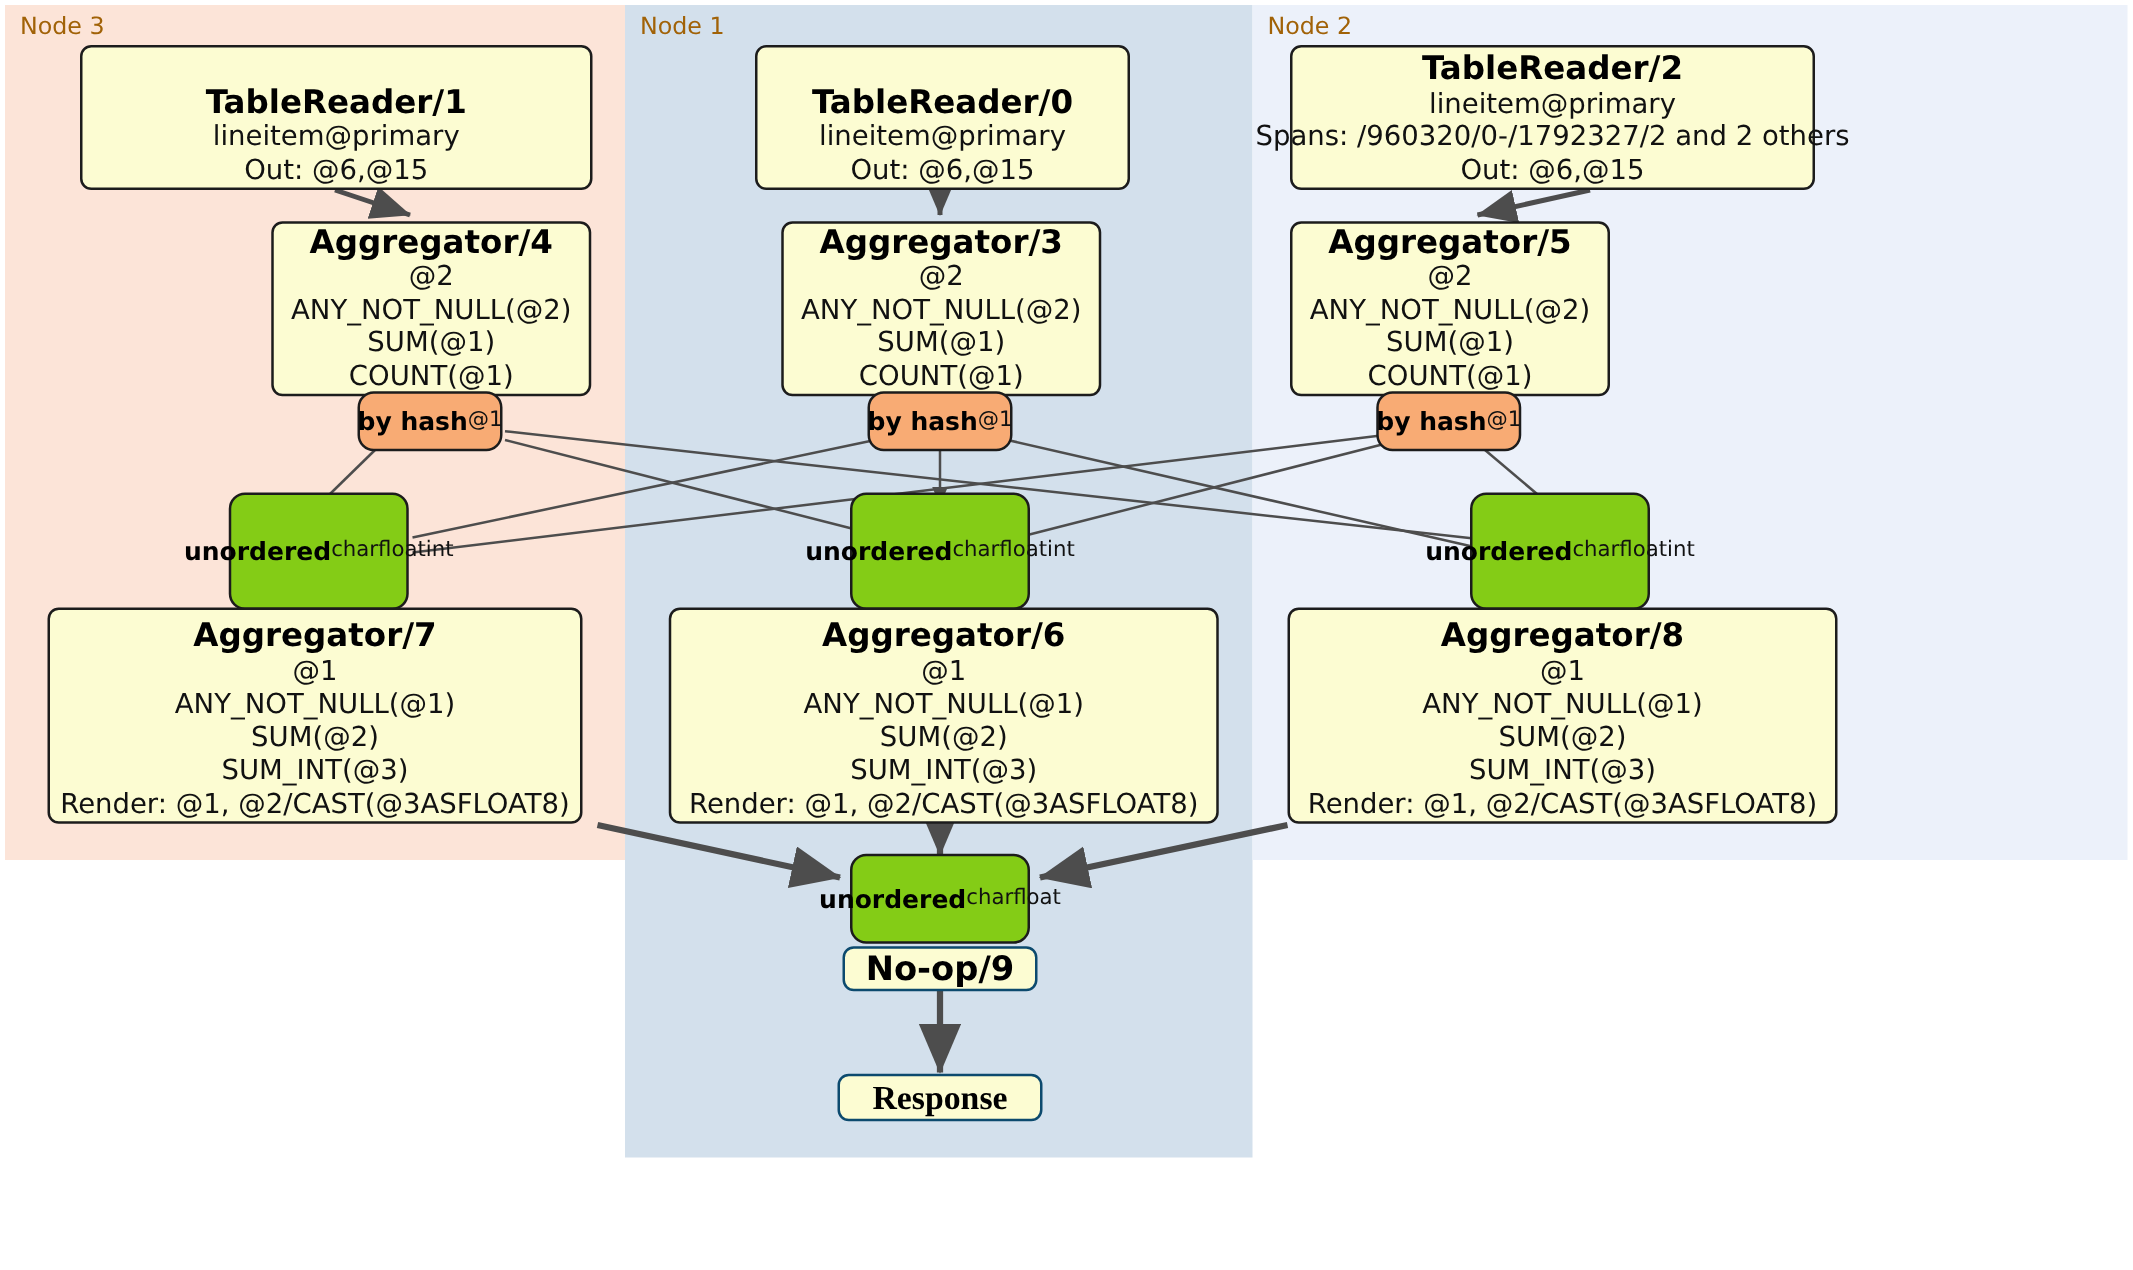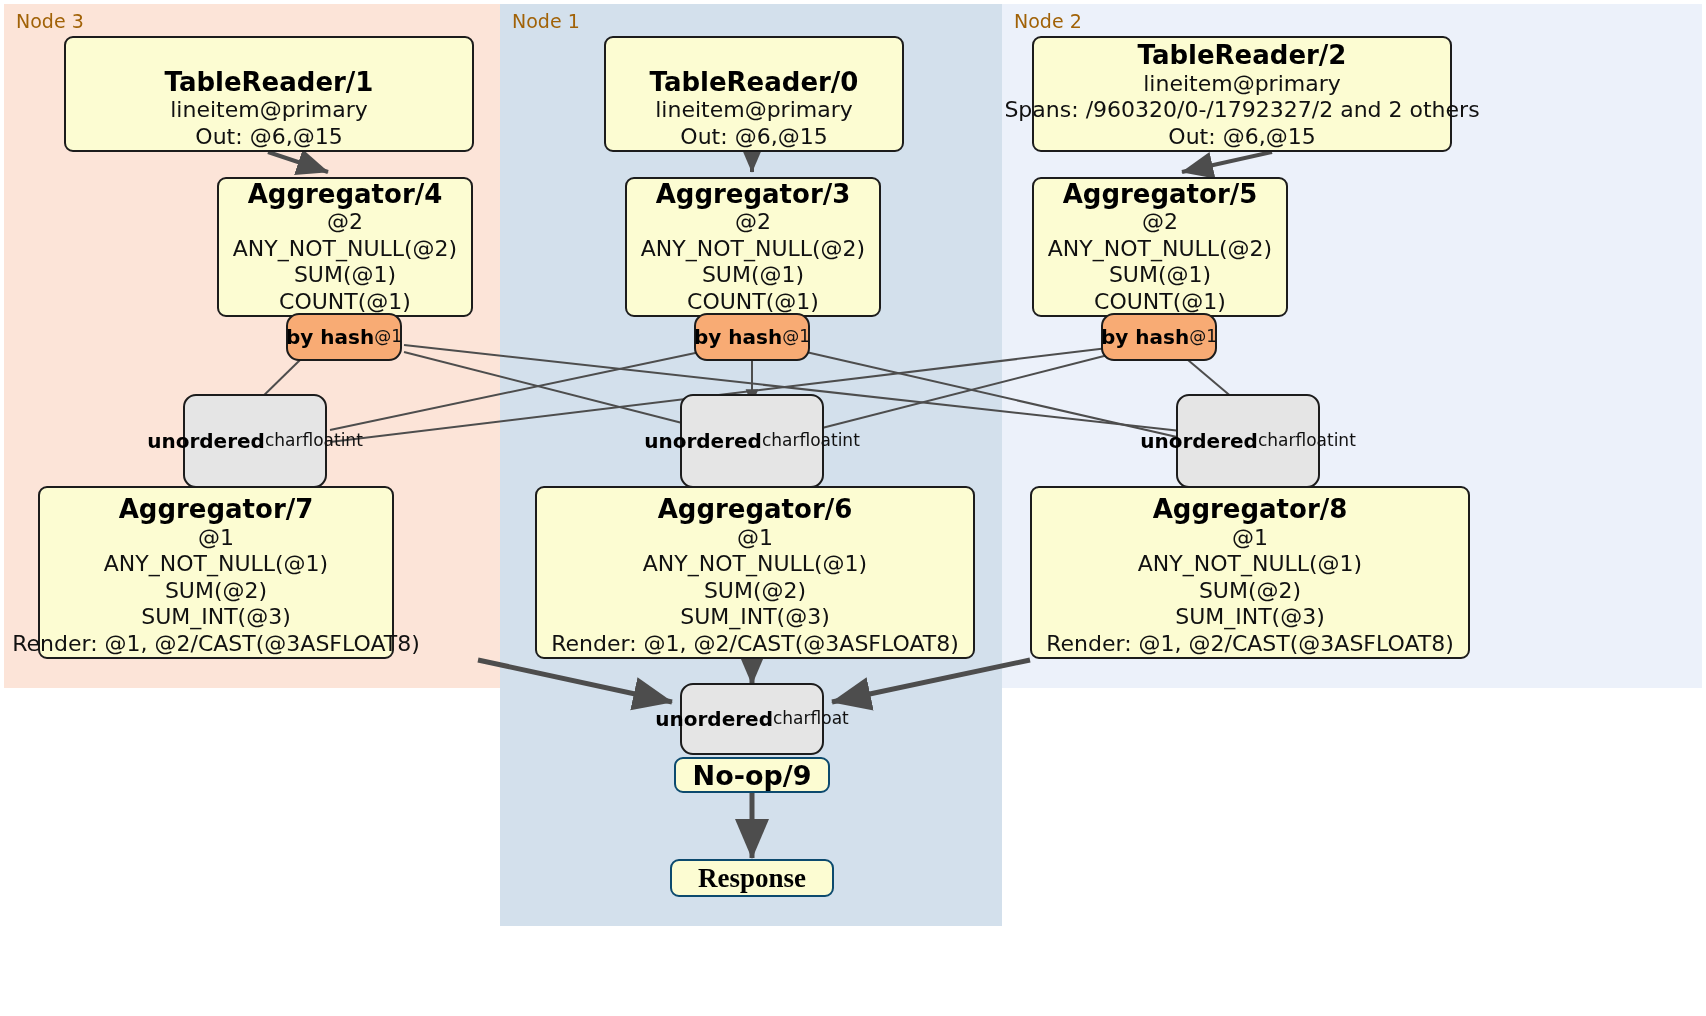--- a/index.html
+++ b/index.html
@@ -14,21 +14,21 @@
   .box{position:absolute;box-sizing:border-box;border:2px solid #1c1c1c;
        border-radius:9px;background:#fcfcd2;display:flex;flex-direction:column;
        align-items:center;justify-content:flex-end;text-align:center;}
   .box .t{font-size:26px;font-weight:bold;color:#000;line-height:1.18;white-space:nowrap;}
   .box .l{font-size:22px;color:#111;line-height:1.2;white-space:nowrap;}
 
   .pill{position:absolute;box-sizing:border-box;border:2px solid #1c1c1c;
         border-radius:13px;display:flex;flex-direction:row;align-items:center;
         justify-content:center;text-align:center;}
   .pill.hash{background:#f8ab74;}
-  .pill.unord{background:#e5e5e5;}
+  .pill.unord{background:#84cc16;}
   .pill .t{font-size:20px;font-weight:bold;color:#000;line-height:1.2;white-space:nowrap;}
   .pill .l{font-size:17px;color:#111;line-height:1.25;white-space:nowrap;}
 
   .noop,.resp{position:absolute;box-sizing:border-box;border:2px solid #0c4a6e;
        border-radius:9px;background:#fcfcd2;display:flex;align-items:center;
        justify-content:center;}
   .noop .t,.resp .t{font-size:27px;font-weight:bold;color:#000;white-space:nowrap;}
 </style>
 </head>
 <body>
@@ -148,21 +148,21 @@
     <div class="l">int</div>
   </div>
 
   <div class="pill unord" style="left:1176px;top:394px;width:144px;height:94px;">
     <div class="t">unordered</div>
     <div class="l">char</div>
     <div class="l">float</div>
     <div class="l">int</div>
   </div>
 
-  <div class="box" style="left:38px;top:486px;width:356px;height:173px;">
+  <div class="box" style="left:38px;top:486px;width:428px;height:173px;">
     <div class="t">Aggregator/7</div>
     <div class="l">@1</div>
     <div class="l">ANY_NOT_NULL(@1)</div>
     <div class="l">SUM(@2)</div>
     <div class="l">SUM_INT(@3)</div>
     <div class="l">Render: @1, @2/CAST(@3ASFLOAT8)</div>
   </div>
 
   <div class="box" style="left:535px;top:486px;width:440px;height:173px;">
     <div class="t">Aggregator/6</div>

